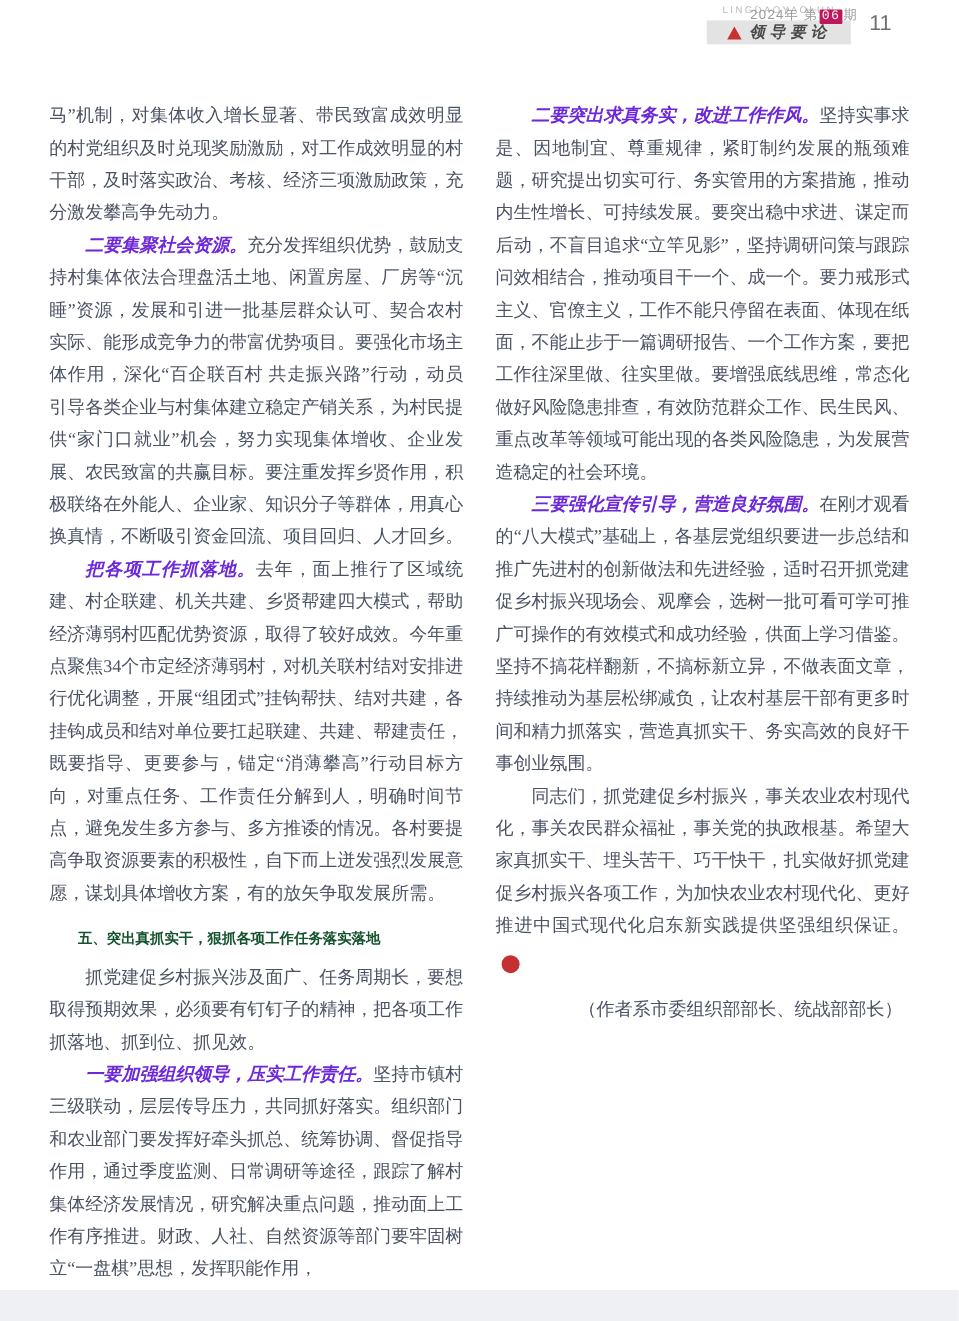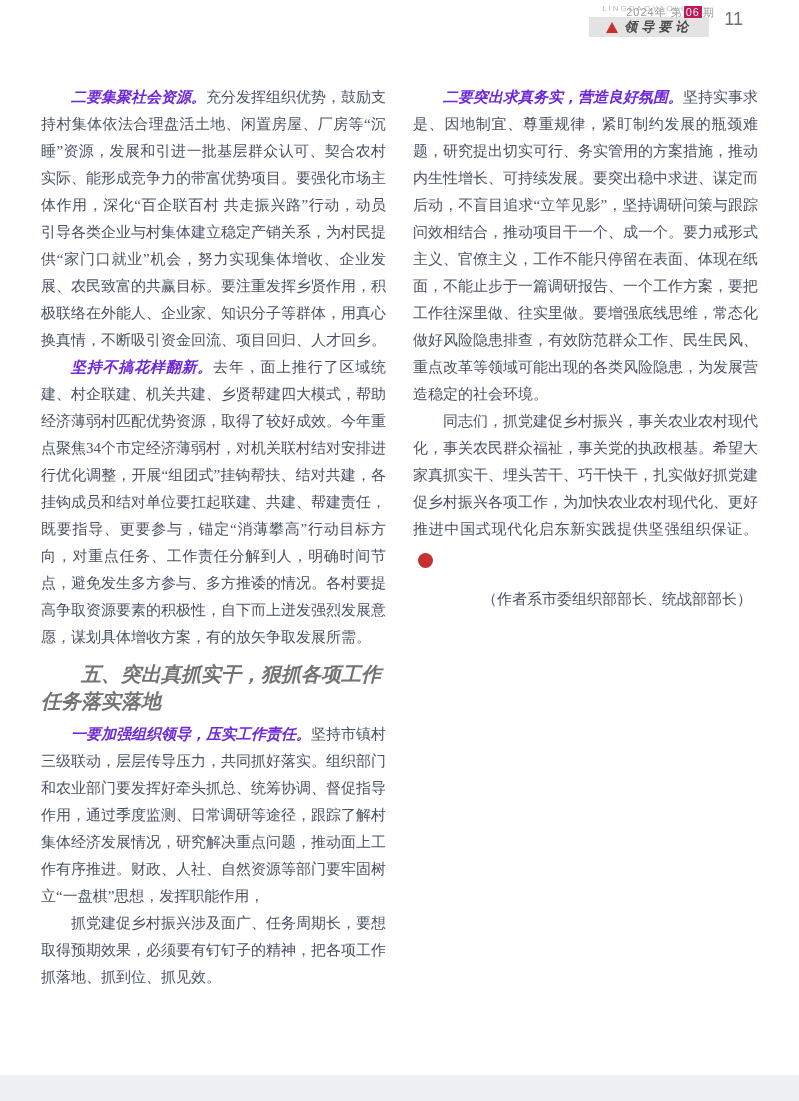--- a/index.html
+++ b/index.html
@@ -37,22 +37,22 @@
     display:flex;gap:27px;overflow:hidden;
   }
   .col{width:345px;flex:0 0 345px;}
   .para{
     margin:0;font-size:15px;line-height:27px;color:#4a5263;
     text-align:justify;text-indent:2em;
   }
   .para.no-indent{text-indent:0;}
   .lead{color:#6d28d9;font-weight:bold;font-style:italic;}
   .red-heading{
-    margin:10px 0 6px 0;font-size:20px;line-height:27px;
-    color:#737373;font-weight:bold;text-indent:2em;font-style:italic;
+    margin:10px 0 6px 0;font-size:12px;line-height:27px;
+    color:#14532d;font-weight:bold;text-indent:2em;
   }
   .author{
     margin-top:16px;text-align:right;text-indent:0;padding-right:6px;
     font-size:15px;line-height:27px;color:#4a5263;
   }
   .seal{
     display:inline-block;width:15px;height:15px;margin-left:5px;
     background:#c53030;border-radius:50%;color:#ffffff;
     font-size:9px;line-height:15px;text-align:center;vertical-align:-2px;
     font-family:"DejaVu Sans",sans-serif;
@@ -61,49 +61,51 @@
   .footer-bar{
     position:absolute;left:0;right:0;bottom:0;height:26px;background:#eef0f3;
   }
   .footer-text{
     position:absolute;right:84px;top:5px;
     font-family:"Liberation Sans","DejaVu Sans",sans-serif;
     font-size:11px;color:#9a9a9a;letter-spacing:1px;
   }
   .issue-badge{
     display:inline-block;background:#be185d;color:#f2f2f2;
-    padding:0 2px;margin:0 1px;border-radius:1px;
+    padding:0 2px;margin:0 1px;border-radius:1px;font-family:Liberation Mono, monospace;
   }
 </style>
 </head>
 <body>
 
 <div class="header">
   <div class="masthead">
     <div class="pinyin">LINGDAOYAOLUN</div>
     <div class="section-box">
       <span class="tri"></span>
       <span class="section-label">领导要论</span>
     </div>
   </div>
   <div class="page-num">11</div>
 </div>
 
 <div class="main">
 
   <div class="col">
+    <p class="para no-indent">马”机制，对集体收入增长显著、带民致富成效明显的村党组织及时兑现奖励激励，对工作成效明显的村干部，及时落实政治、考核、经济三项激励政策，充分激发攀高争先动力。</p>
     <p class="para"><span class="lead">二要集聚社会资源。</span><span>充分发挥组织优势，鼓励支持村集体依法合理盘活土地、闲置房屋、厂房等“沉睡”资源，发展和引进一批基层群众认可、契合农村实际、能形成竞争力的带富优势项目。要强化市场主体作用，深化“百企联百村 共走振兴路”行动，动员引导各类企业与村集体建立稳定产销关系，为村民提供“家门口就业”机会，努力实现集体增收、企业发展、农民致富的共赢目标。要注重发挥乡贤作用，积极联络在外能人、企业家、知识分子等群体，用真心换真情，不断吸引资金回流、项目回归、人才回乡。</span></p>
-    <p class="para"><span class="lead">坚持不搞花样翻新。</span><span>去年，面上推行了区域统建、村企联建、机关共建、乡贤帮建四大模式，帮助经济薄弱村匹配优势资源，取得了较好成效。今年重点聚焦34个市定经济薄弱村，对机关联村结对安排进行优化调整，开展“组团式”挂钩帮扶、结对共建，各挂钩成员和结对单位要扛起联建、共建、帮建责任，既要指导、更要参与，锚定“消薄攀高”行动目标方向，对重点任务、工作责任分解到人，明确时间节点，避免发生多方参与、多方推诿的情况。各村要提高争取资源要素的积极性，自下而上迸发强烈发展意愿，谋划具体增收方案，有的放矢争取发展所需。</span></p>
+    <p class="para"><span class="lead">把各项工作抓落地。</span><span>去年，面上推行了区域统建、村企联建、机关共建、乡贤帮建四大模式，帮助经济薄弱村匹配优势资源，取得了较好成效。今年重点聚焦34个市定经济薄弱村，对机关联村结对安排进行优化调整，开展“组团式”挂钩帮扶、结对共建，各挂钩成员和结对单位要扛起联建、共建、帮建责任，既要指导、更要参与，锚定“消薄攀高”行动目标方向，对重点任务、工作责任分解到人，明确时间节点，避免发生多方参与、多方推诿的情况。各村要提高争取资源要素的积极性，自下而上迸发强烈发展意愿，谋划具体增收方案，有的放矢争取发展所需。</span></p>
     <h3 class="red-heading">五、突出真抓实干，狠抓各项工作任务落实落地</h3>
+    <p class="para">抓党建促乡村振兴涉及面广、任务周期长，要想取得预期效果，必须要有钉钉子的精神，把各项工作抓落地、抓到位、抓见效。</p>
     <p class="para"><span class="lead">一要加强组织领导，压实工作责任。</span><span>坚持市镇村三级联动，层层传导压力，共同抓好落实。组织部门和农业部门要发挥好牵头抓总、统筹协调、督促指导作用，通过季度监测、日常调研等途径，跟踪了解村集体经济发展情况，研究解决重点问题，推动面上工作有序推进。财政、人社、自然资源等部门要牢固树立“一盘棋”思想，发挥职能作用，</span></p>
-    <p class="para">抓党建促乡村振兴涉及面广、任务周期长，要想取得预期效果，必须要有钉钉子的精神，把各项工作抓落地、抓到位、抓见效。</p>
   </div>
 
   <div class="col">
-    <p class="para"><span class="lead">二要突出求真务实，营造良好氛围。</span><span>坚持实事求是、因地制宜、尊重规律，紧盯制约发展的瓶颈难题，研究提出切实可行、务实管用的方案措施，推动内生性增长、可持续发展。要突出稳中求进、谋定而后动，不盲目追求“立竿见影”，坚持调研问策与跟踪问效相结合，推动项目干一个、成一个。要力戒形式主义、官僚主义，工作不能只停留在表面、体现在纸面，不能止步于一篇调研报告、一个工作方案，要把工作往深里做、往实里做。要增强底线思维，常态化做好风险隐患排查，有效防范群众工作、民生民风、重点改革等领域可能出现的各类风险隐患，为发展营造稳定的社会环境。</span></p>
+    <p class="para"><span class="lead">二要突出求真务实，改进工作作风。</span><span>坚持实事求是、因地制宜、尊重规律，紧盯制约发展的瓶颈难题，研究提出切实可行、务实管用的方案措施，推动内生性增长、可持续发展。要突出稳中求进、谋定而后动，不盲目追求“立竿见影”，坚持调研问策与跟踪问效相结合，推动项目干一个、成一个。要力戒形式主义、官僚主义，工作不能只停留在表面、体现在纸面，不能止步于一篇调研报告、一个工作方案，要把工作往深里做、往实里做。要增强底线思维，常态化做好风险隐患排查，有效防范群众工作、民生民风、重点改革等领域可能出现的各类风险隐患，为发展营造稳定的社会环境。</span></p>
+    <p class="para"><span class="lead">三要强化宣传引导，营造良好氛围。</span><span>在刚才观看的“八大模式”基础上，各基层党组织要进一步总结和推广先进村的创新做法和先进经验，适时召开抓党建促乡村振兴现场会、观摩会，选树一批可看可学可推广可操作的有效模式和成功经验，供面上学习借鉴。坚持不搞花样翻新，不搞标新立异，不做表面文章，持续推动为基层松绑减负，让农村基层干部有更多时间和精力抓落实，营造真抓实干、务实高效的良好干事创业氛围。</span></p>
     <p class="para"><span>同志们，抓党建促乡村振兴，事关农业农村现代化，事关农民群众福祉，事关党的执政根基。希望大家真抓实干、埋头苦干、巧干快干，扎实做好抓党建促乡村振兴各项工作，为加快农业农村现代化、更好推进中国式现代化启东新实践提供坚强组织保证。</span><span class="seal">启</span></p>
     <p class="para author">（作者系市委组织部部长、统战部部长）</p>
   </div>
 
 </div>
 
 <div class="footer-bar"></div>
 <div class="footer-text"><span>2024年</span>&nbsp;<span>第</span><span class="issue-badge">06</span><span>期</span></div>
 
 </body></html>

